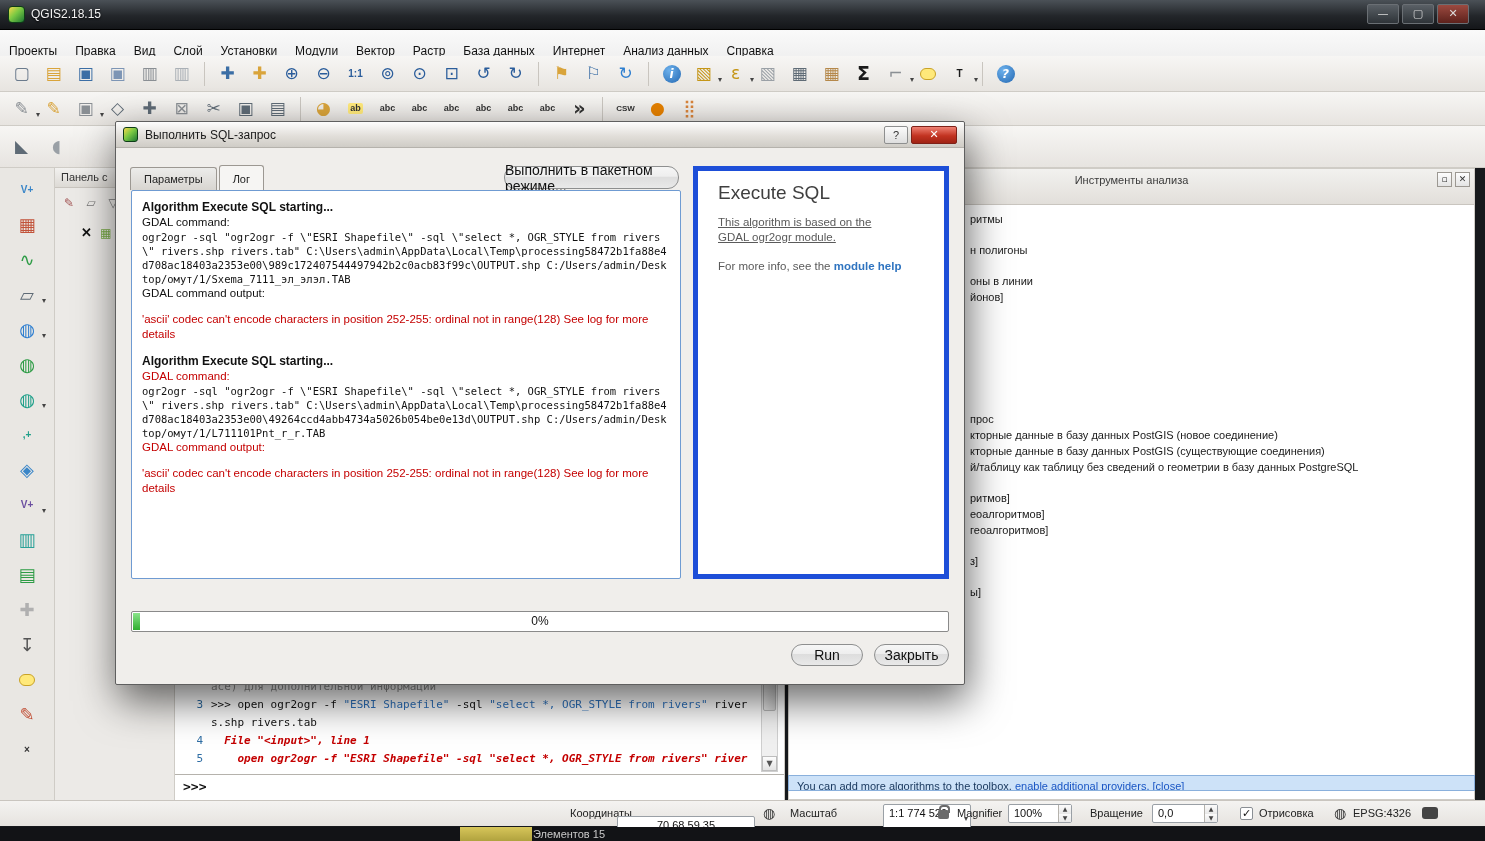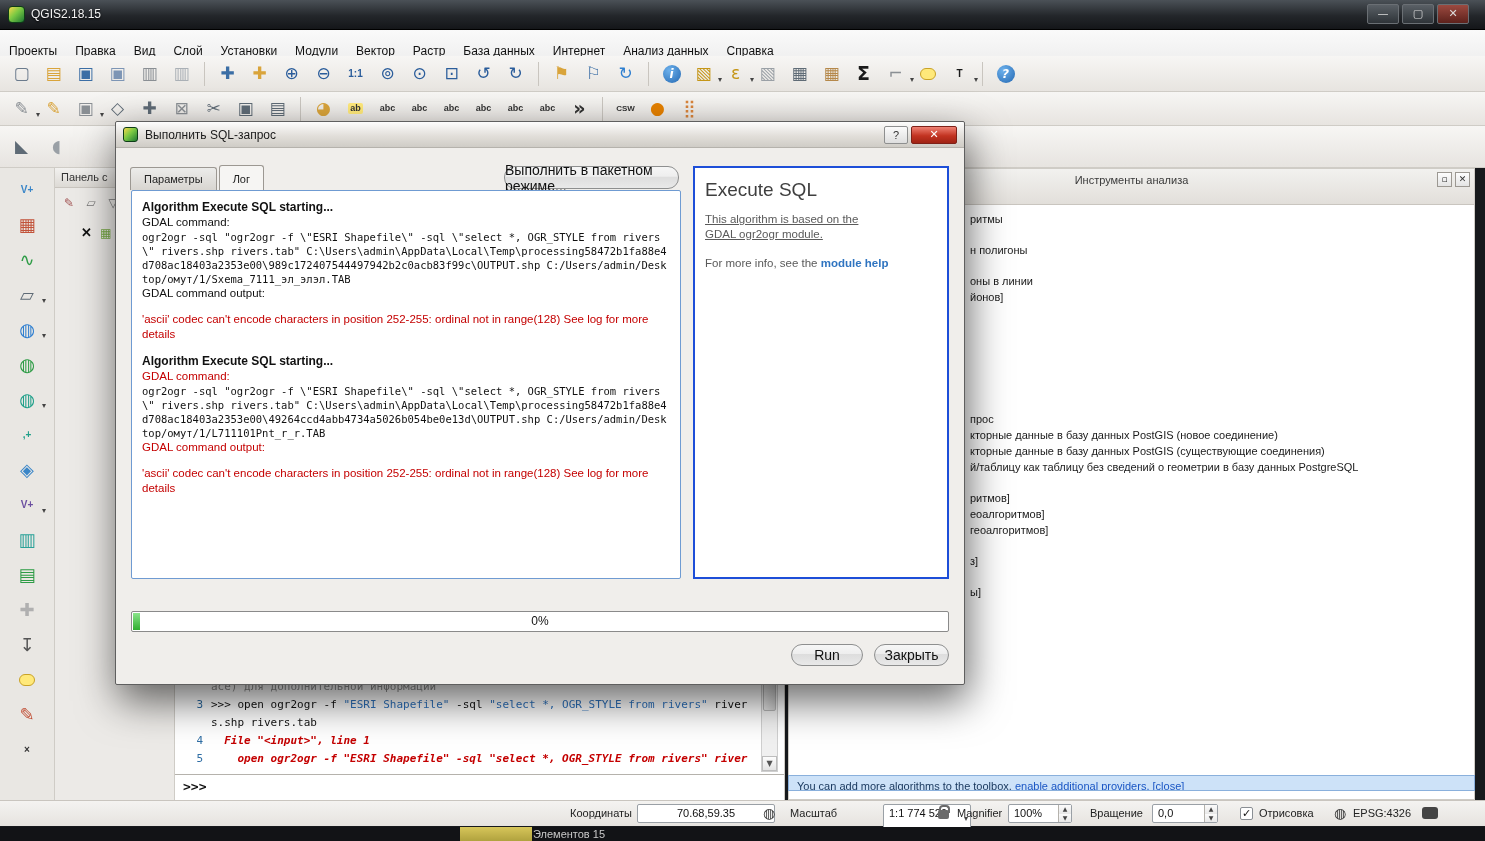--- a/index.html
+++ b/index.html
@@ -110,21 +110,21 @@
 #batch-btn{position:absolute;left:388px;top:44px;width:175px;height:23px;}
 .w7-btn{border:1px solid #8e8f8f;border-radius:11px;background:linear-gradient(#f6f6f6,#eeeeee 45%,#dddddd 46%,#e9e9e9);font-size:14px;color:#111;display:flex;align-items:center;justify-content:center;cursor:default;}
 #log-area{position:absolute;left:15px;top:68px;width:550px;height:389px;background:#fff;border:1px solid #6f9bd2;border-radius:2px;padding:9px 10px;overflow:hidden;}
 .log-block{margin-bottom:12px;}
 .log-line{font-size:11.5px;line-height:15px;color:#111;}
 .log-bold{font-weight:bold;font-size:12px;}
 .log-mono{font-family:"DejaVu Sans Mono",monospace;font-size:10.5px;word-break:break-all;white-space:pre-wrap;line-height:14px;}
 .log-error{color:#c40000;}
 .log-error-plain{color:#c40000;}
 .log-blank{height:11px;}
-#help-panel{position:absolute;left:577px;top:44px;width:256px;height:413px;background:#fff;border:2px solid #1d4ed8;padding:11px 10px;}
+#help-panel{position:absolute;left:577px;top:44px;width:256px;height:413px;background:#fff;border:5px solid #1d4ed8;padding:11px 20px;}
 #help-title{font-size:19px;color:#3f3f3f;margin-bottom:11px;}
 #help-body{font-size:11.5px;color:#5a5a5a;line-height:15px;margin-bottom:15px;width:180px;text-decoration:underline;}
 #help-more{font-size:11.5px;color:#5a5a5a;width:190px;}
 #help-link{color:#2f74c0;font-weight:bold;}
 #progress{position:absolute;left:15px;top:489px;width:818px;height:21px;border:1px solid #8a8a8a;background:#fff;border-radius:2px;}
 #progress-fill{position:absolute;left:1px;top:1px;bottom:1px;width:7px;background:linear-gradient(#8ae48a,#2fae2f);}
 #progress-text{position:absolute;inset:0;text-align:center;font-size:12px;line-height:19px;color:#111;}
 #run-btn{position:absolute;left:675px;top:522px;width:72px;height:22px;}
 #dlg-close-btn2{position:absolute;left:758px;top:522px;width:75px;height:22px;}
 </style>
@@ -473,21 +473,21 @@
       <div class="tree-item" style="top: 418px;">ы]</div>
     </div>
 
   <div id="info-bar">
     <span>You can add more algorithms to the toolbox, </span><a>enable additional providers.</a>
     <a>[close]</a>
   </div>
 
   <div id="statusbar">
     <div class="sb-abs" style="left:570px;top:6px;">Координаты</div>
-    <div class="sb-abs sb-input" style="left:617px;top:3px;width:138px;height:19px;margin-left:20px;">70.68,59.35</div>
+    <div class="sb-abs sb-input" style="left:617px;top:15px;width:138px;height:19px;">70.68,59.35</div>
     <div class="sb-abs globe-glyph" style="left:763px;top:5px;">◍</div>
     <div class="sb-abs" style="left:790px;top:6px;">Масштаб</div>
     <div class="sb-abs sb-combo" style="left:883px;top:3px;width:88px;height:32px;">
       <span>1:1 774 529</span>
       <span class="dd">▾</span>
     </div>
     <div class="sb-abs lock" style="left:938px;top:9px;"></div>
     <div class="sb-abs" style="left:957px;top:6px;">Magnifier</div>
     <div class="sb-abs sb-spin" style="left:1008px;top:3px;width:64px;height:19px;">
       <span>100%</span>

